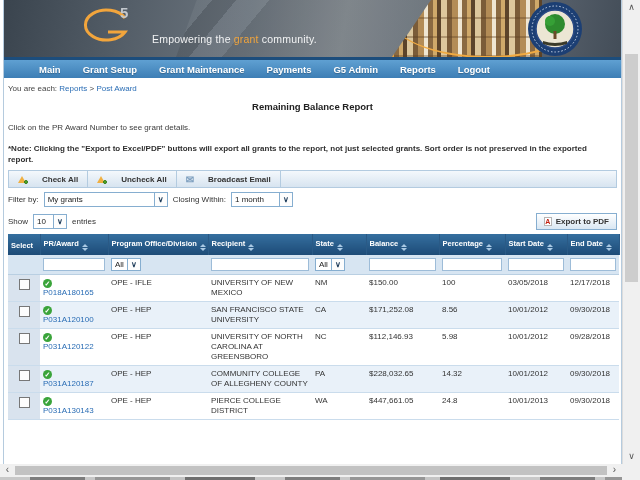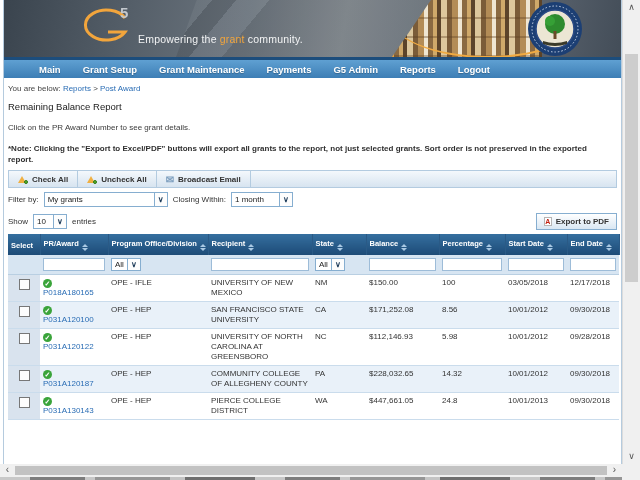--- a/index.html
+++ b/index.html
@@ -13,21 +13,21 @@
           overflow:hidden; }
 
   
   .banner { position:relative; height:57px; overflow:hidden;
     background:linear-gradient(100deg,#3a444e 0%,#545e68 20%,#6d767f 40%,#8a9197 55%,#747d86 72%,#565f6a 88%,#434d58 100%); }
   .banner .streak { position:absolute; left:180px; top:-10px; width:260px; height:90px;
     background:linear-gradient(115deg, rgba(255,255,255,0.06) 0 18px, rgba(0,0,0,0.10) 18px 40px, rgba(255,255,255,0.05) 40px 70px, rgba(0,0,0,0.08) 70px 100px);
     transform:skewX(-20deg); }
   .logo { position:absolute; left:72px; top:4px; }
   .logo .five { position:absolute; left:44px; top:0px; color:#c3c8cd; font-size:15px; font-weight:bold; }
-  .tagline { position:absolute; left:134px; top:33px; color:#f2f3f4; font-size:10.5px; letter-spacing:.2px; }
+  .tagline { position:absolute; left:148px; top:33px; color:#f2f3f4; font-size:10.5px; letter-spacing:.2px; }
   .tagline .hl { color:#f2a53c; }
   .bookshelf { position:absolute; left:388px; top:0; width:150px; height:57px;
     background:
       repeating-linear-gradient(0deg, rgba(90,60,30,.35) 0 2px, transparent 2px 19px),
       repeating-linear-gradient(90deg,#8a6a42 0 5px,#cfa96a 5px 9px,#5c442a 9px 13px,#ddc79c 13px 19px,#7b5c38 19px 24px,#b38c56 24px 30px,#efe6d2 30px 34px);
     clip-path:polygon(26% 0,100% 0,100% 100%,0% 100%);
     border-left:2px solid #e8a23c; }
   .bookshelf::before { content:""; position:absolute; left:-6px; top:-30px; width:200px; height:86px;
     border-radius:50%; border-bottom:2px solid #f0aa42; }
   .seal { position:absolute; left:523px; top:1px; }
@@ -35,29 +35,29 @@
   
   .nav { height:21px; background:linear-gradient(#5fa0d2,#3d7eb5); border-top:3px solid #1c4d7c;
          display:flex; align-items:center; padding-left:24px; }
   .nav .item { color:#fff; font-weight:bold; font-size:9.5px; padding:0 11px; cursor:pointer;
                text-shadow:0 1px 1px rgba(0,0,0,.25); white-space:nowrap; }
 
   
   .content { padding:0 4px; color:#333; }
   .breadcrumb { margin-top:6px; font-size:8px; color:#444; }
   .breadcrumb a { color:#2a6db5; text-decoration:none; cursor:pointer; }
-  .pg-title { margin-top:8px; font-size:9.5px; font-weight:normal; color:#222; }
+  .pg-title { margin-top:8px; font-size:9.5px; font-weight:bold; color:#222;text-align:center; }
   .para { margin-top:6px; font-size:8px; line-height:11px; color:#3a3a3a; max-width:606px; }
   .para.gap { margin-top:10px; }
   .para.note { font-weight:bold; margin-top:10px; color:#2f2f2f; }
 
   
   .toolbar { margin-top:5px; height:18px; width:100%; display:flex; align-items:stretch;
     background:linear-gradient(#f4f8fc,#d7e4f0); border:1px solid #b3cbe0; }
-  .tbtn { display:flex; align-items:center; gap:4px; padding:0 9px; border-right:1px solid #b3cbe0;
+  .tbtn { display:flex; align-items:center; gap:14px; padding:0 9px; border-right:1px solid #b3cbe0;
           font-size:8px; font-weight:bold; color:#333; cursor:pointer; }
   .tri-ico { position:relative; width:10px; height:9px; display:inline-block; }
   .tri-ico .tri { position:absolute; left:0; top:1px; width:0; height:0;
     border-left:4.5px solid transparent; border-right:4.5px solid transparent; border-bottom:7px solid #f0b042; }
   .tri-ico .dot { position:absolute; right:0; bottom:0; width:4px; height:4px; border-radius:50%;
     background:#58b030; border:0.5px solid #2e7a14; }
   .env-ico { color:#7e9fbf; font-size:10px; line-height:9px; }
 
   
   .filterbar { margin-top:4px; display:flex; align-items:center; gap:5px; font-size:8px; }
@@ -148,21 +148,21 @@
       <span class="item">Grant Maintenance</span>
       <span class="item">Payments</span>
       <span class="item">G5 Admin</span>
       <span class="item">Reports</span>
       <span class="item">Logout</span>
     </div>
 
     <div class="content">
 
       <div class="breadcrumb">
-        <span>You are below:</span>
+        <span>You are each:</span>
         <a>Reports</a>
         <span>&gt;</span>
         <a>Post Award</a>
       </div>
 
       <div class="pg-title">Remaining Balance Report</div>
       <div class="para gap">Click on the PR Award Number to see grant details.</div>
       <div class="para note">*Note: Clicking the "Export to Excel/PDF" buttons will export all grants to the report, not just selected grants. Sort order is not preserved in the exported report.</div>
 
       <div class="toolbar">

